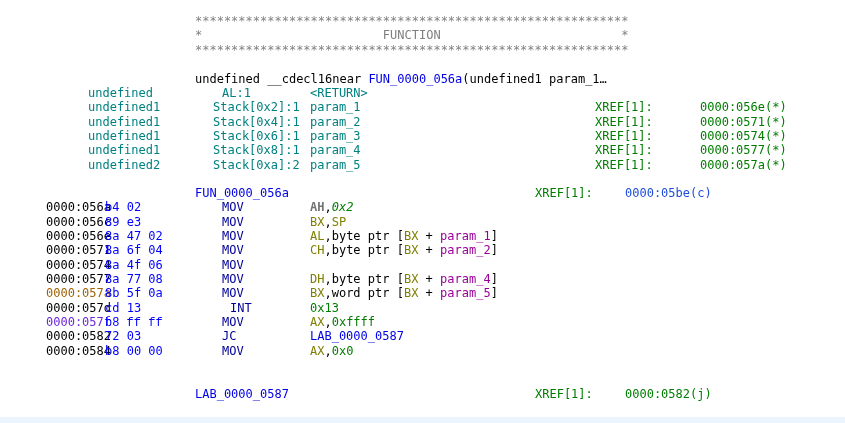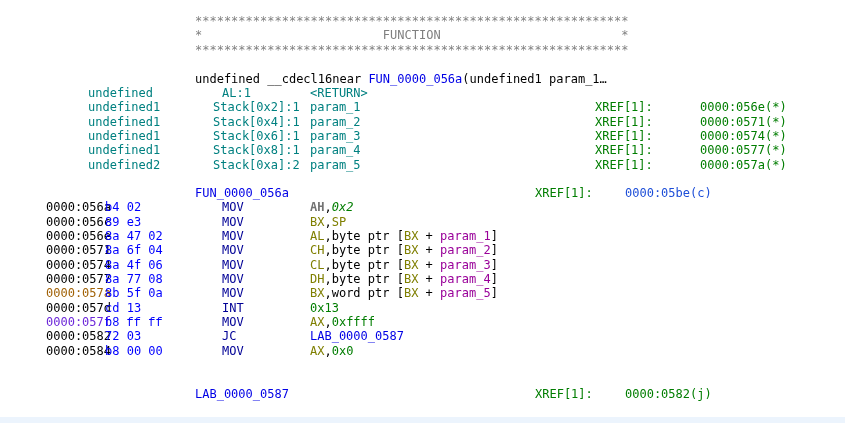--- a/index.html
+++ b/index.html
@@ -96,38 +96,37 @@
     <div class="line" style="top: 243px;">
       <span class="col" style="left: 46px;"><span style="color: rgb(0, 0, 0);">0000:0571</span></span>
       <span class="col" style="left: 105px;"><span style="color: rgb(0, 0, 255);">8a 6f 04</span></span>
       <span class="col" style="left: 222px;"><span style="color: rgb(0, 0, 150);">MOV</span></span>
       <span class="col" style="left: 310px;"><span style="color: rgb(127, 127, 0);">CH</span><span style="color: rgb(0, 0, 0);">,byte ptr [</span><span style="color: rgb(127, 127, 0);">BX</span><span style="color: rgb(0, 0, 0);"> + </span><span style="color: rgb(153, 0, 153);">param_2</span><span style="color: rgb(0, 0, 0);">]</span></span>
     </div>
     <div class="line" style="top: 258px;">
       <span class="col" style="left: 46px;"><span style="color: rgb(0, 0, 0);">0000:0574</span></span>
       <span class="col" style="left: 105px;"><span style="color: rgb(0, 0, 255);">8a 4f 06</span></span>
       <span class="col" style="left: 222px;"><span style="color: rgb(0, 0, 150);">MOV</span></span>
-      <span class="col" style="left: 310px;"><span style="color: rgb(127, 127, 0);">CL</span><span style="color: rgb(0, 0, 0);">,byte ptr [</span><span style="color: rgb(127, 127, 0);">BX</span><span style="color: rgb(0, 0, 0);"> + </span><span style="color: rgb(153, 0, 153);">param_3</span><span style="color: rgb(0, 0, 0);">]</span></span>
     </div>
     <div class="line" style="top: 272px;">
       <span class="col" style="left: 46px;"><span style="color: rgb(0, 0, 0);">0000:0577</span></span>
       <span class="col" style="left: 105px;"><span style="color: rgb(0, 0, 255);">8a 77 08</span></span>
       <span class="col" style="left: 222px;"><span style="color: rgb(0, 0, 150);">MOV</span></span>
       <span class="col" style="left: 310px;"><span style="color: rgb(127, 127, 0);">DH</span><span style="color: rgb(0, 0, 0);">,byte ptr [</span><span style="color: rgb(127, 127, 0);">BX</span><span style="color: rgb(0, 0, 0);"> + </span><span style="color: rgb(153, 0, 153);">param_4</span><span style="color: rgb(0, 0, 0);">]</span></span>
     </div>
     <div class="line" style="top: 286px;">
       <span class="col" style="left: 46px;"><span style="color: #a16207; margin-top: 15px;">0000:057a</span></span>
       <span class="col" style="left: 105px;"><span style="color: rgb(0, 0, 255);">8b 5f 0a</span></span>
       <span class="col" style="left: 222px;"><span style="color: rgb(0, 0, 150);">MOV</span></span>
       <span class="col" style="left: 310px;"><span style="color: rgb(127, 127, 0);">BX</span><span style="color: rgb(0, 0, 0);">,word ptr [</span><span style="color: rgb(127, 127, 0);">BX</span><span style="color: rgb(0, 0, 0);"> + </span><span style="color: rgb(153, 0, 153);">param_5</span><span style="color: rgb(0, 0, 0);">]</span></span>
     </div>
     <div class="line" style="top: 301px;">
       <span class="col" style="left: 46px;"><span style="color: rgb(0, 0, 0);">0000:057d</span></span>
       <span class="col" style="left: 105px;"><span style="color: rgb(0, 0, 255);">cd 13</span></span>
-      <span class="col" style="left: 222px;"><span style="color: rgb(0, 0, 150);">INT</span></span>
+      <span class="col" style="left: 230px;"><span style="color: rgb(0, 0, 150);">INT</span></span>
       <span class="col" style="left: 310px;"><span style="color: rgb(0, 125, 0);">0x13</span></span>
     </div>
     <div class="line" style="top: 315px;">
       <span class="col" style="left: 46px;"><span style="color: #6d28d9;">0000:057f</span></span>
       <span class="col" style="left: 105px;"><span style="color: rgb(0, 0, 255); font-family: Liberation Mono, monospace;">b8 ff ff</span></span>
       <span class="col" style="left: 222px;"><span style="color: rgb(0, 0, 150);">MOV</span></span>
       <span class="col" style="left: 310px;"><span style="color: rgb(127, 127, 0);">AX</span><span style="color: rgb(0, 0, 0);">,</span><span style="color: rgb(0, 125, 0);">0xffff</span></span>
     </div>
     <div class="line" style="top: 329px;">
       <span class="col" style="left: 46px;"><span style="color: rgb(0, 0, 0);">0000:0582</span></span>

